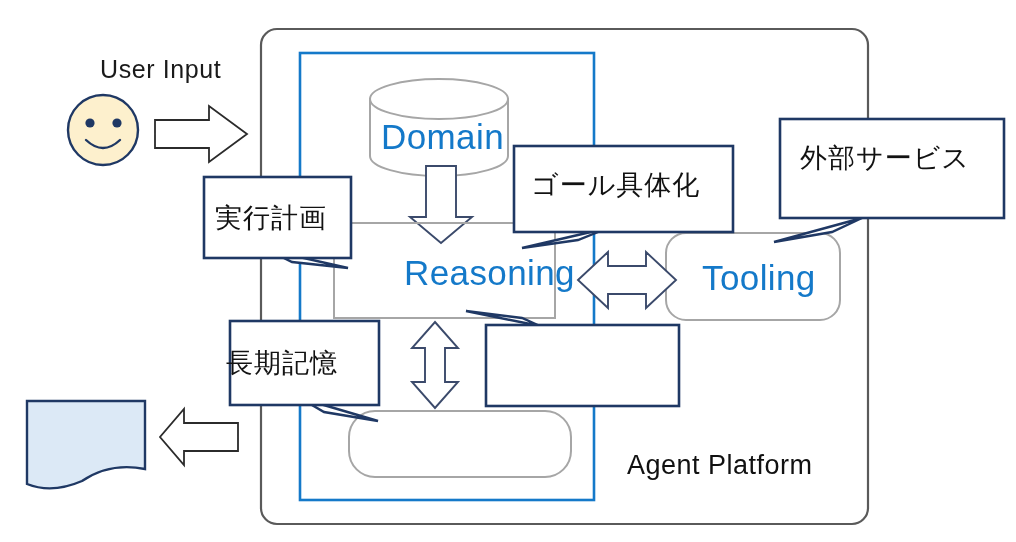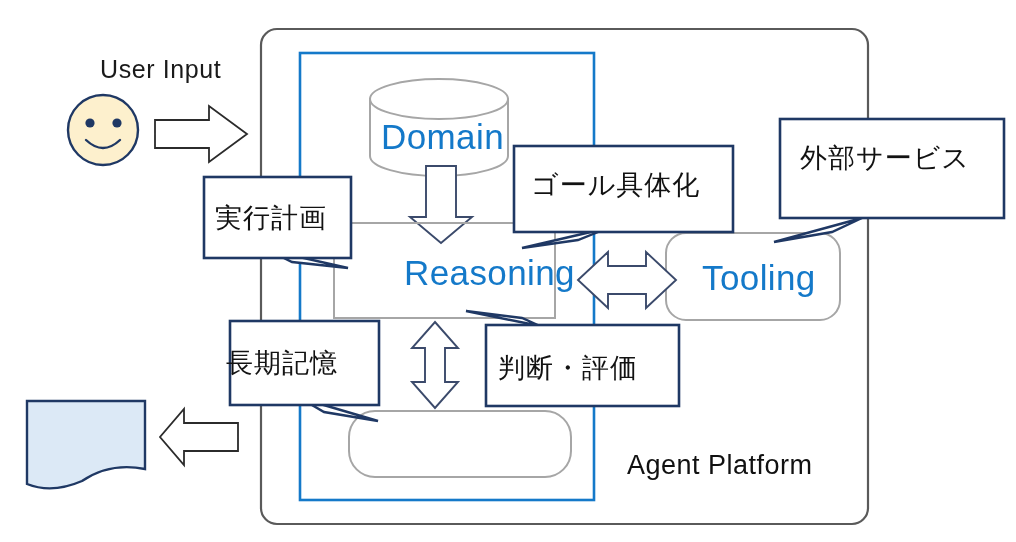--- a/index.html
+++ b/index.html
@@ -97,16 +97,15 @@
   <span class="lbl t-user-input">User Input</span>
   <span class="lbl t-agent-platform">Agent Platform</span>
 
   <span class="lbl blue-node t-domain">Domain</span>
   <span class="lbl blue-node t-reasoning">Reasoning</span>
   <span class="lbl blue-node t-tooling">Tooling</span>
 
   <span class="cal-text t-jikko">実行計画</span>
   <span class="cal-text t-goal">ゴール具体化</span>
   <span class="cal-text t-gaibu">外部サービス</span>
-  <span class="cal-text t-handan">判断・評価</span>
   <span class="cal-text t-choki" style="left:226px;top:345px;letter-spacing:1px;">長期記憶</span>
 
 </div>
 
 </body></html>

